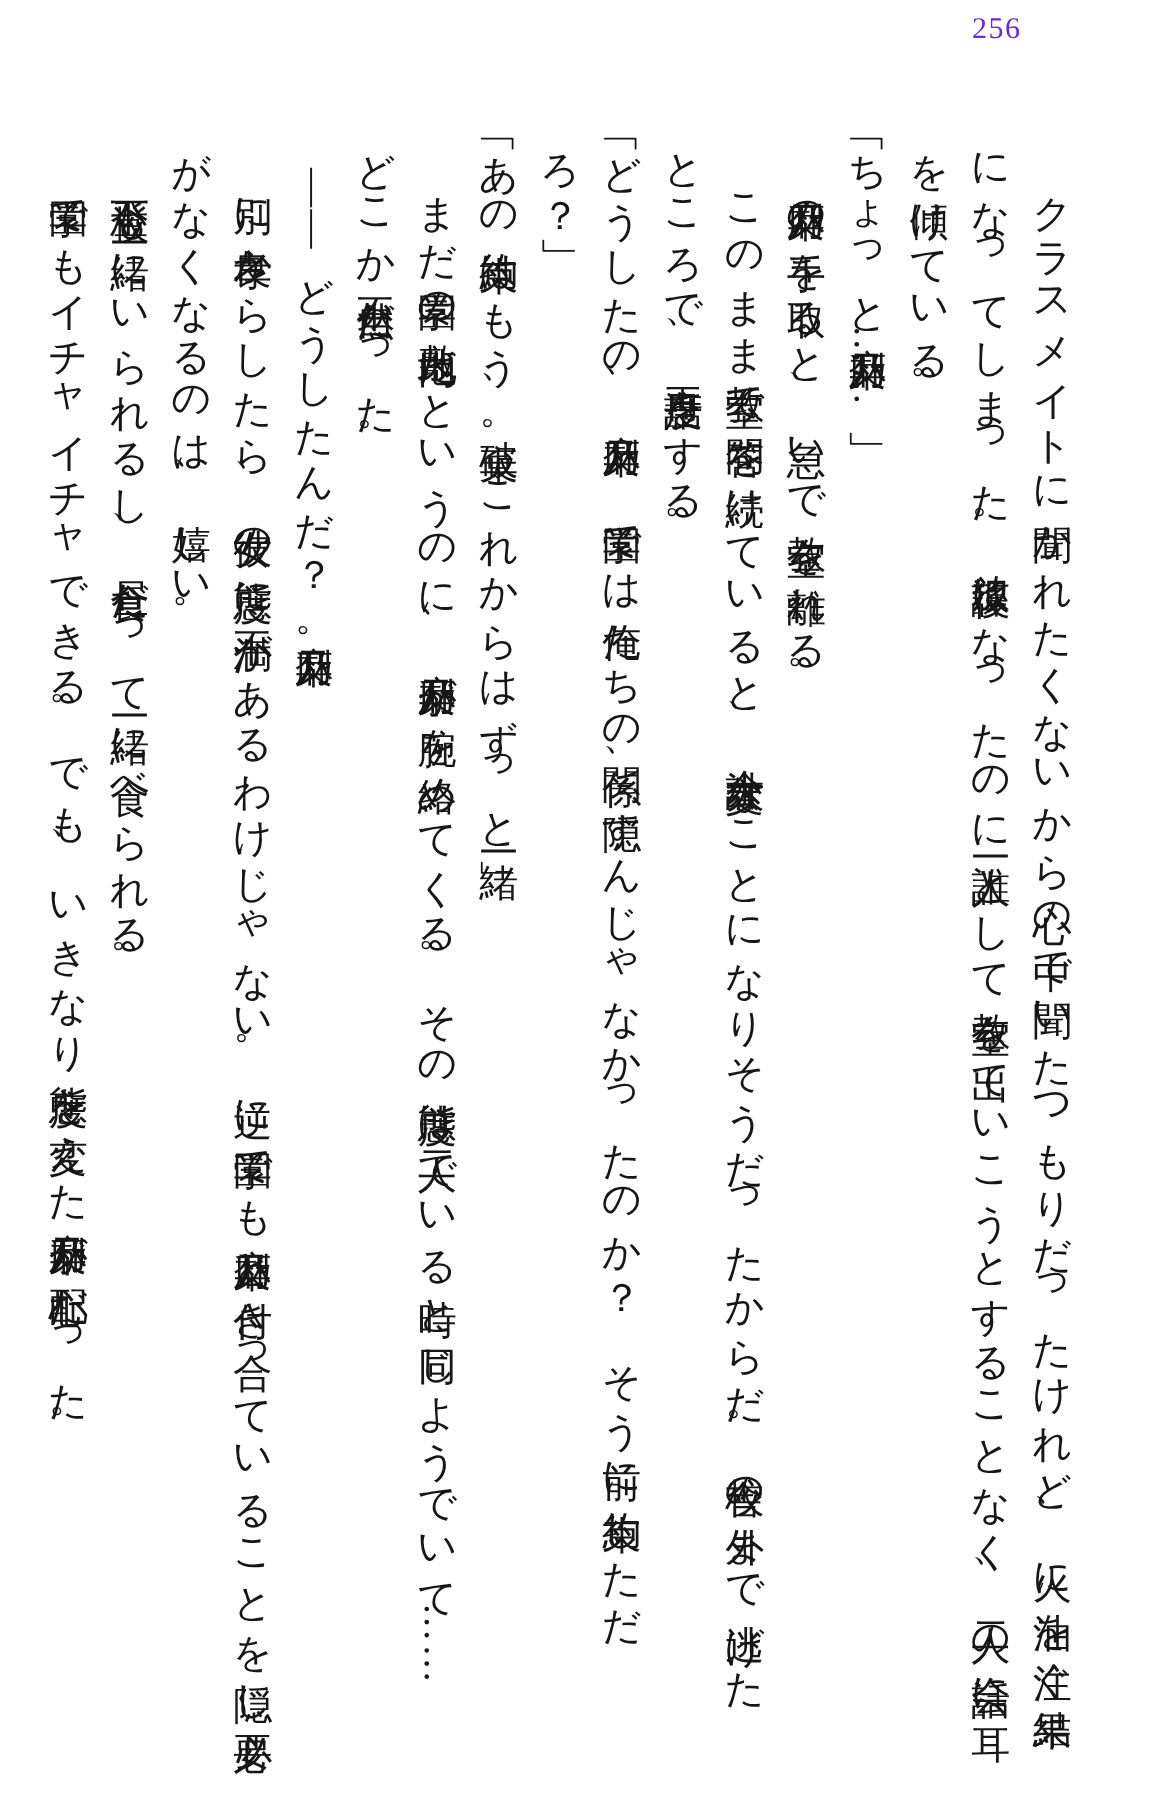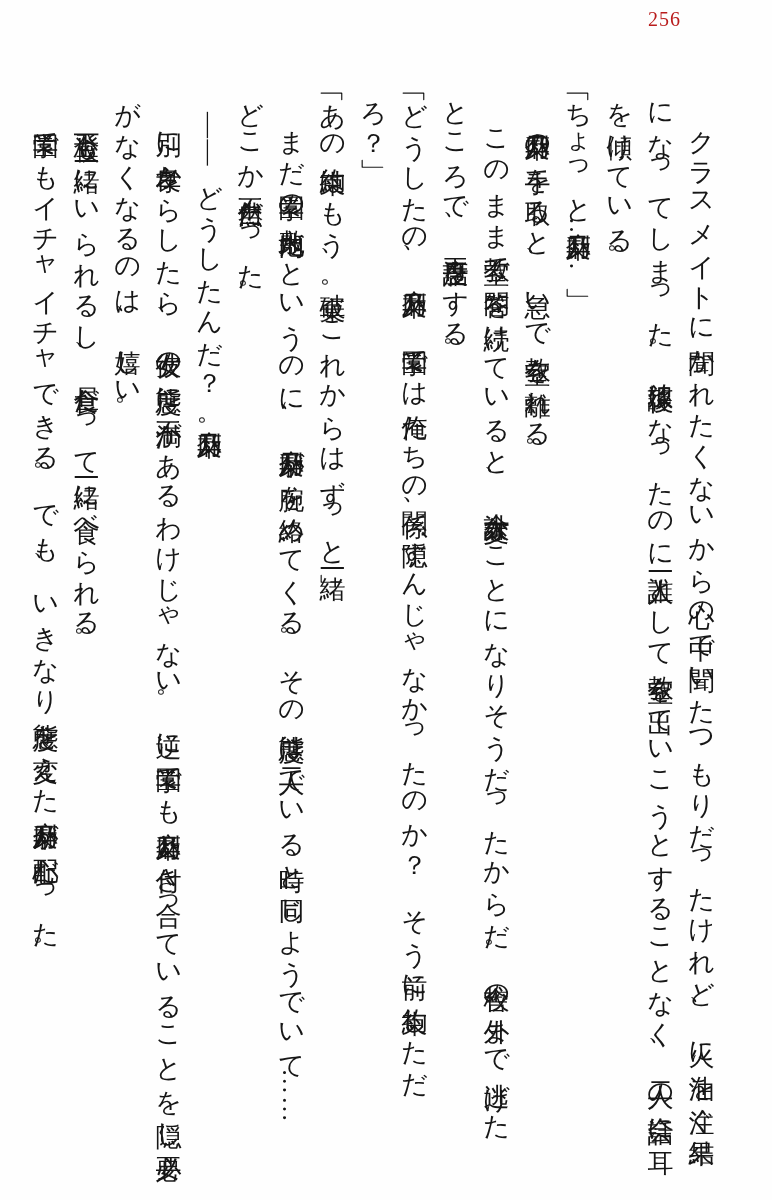--- a/index.html
+++ b/index.html
@@ -17,21 +17,21 @@
     background: #fefefe;
     font-family: "Liberation Serif", "DejaVu Serif", serif;
     color: #1b1b1b;
   }
   .page-number {
     position: absolute;
     top: 8px;
     left: 648px;
     font-size: 20px;
     letter-spacing: 1px;
-    color: #b91c1c;
+    color: #6d28d9;
   }
   .text-block {
     position: absolute;
     top: 84px;
     right: 50px;
     height: 1056px;
     writing-mode: vertical-rl;
     text-orientation: mixed;
     font-size: 26px;
     line-height: 41px;

